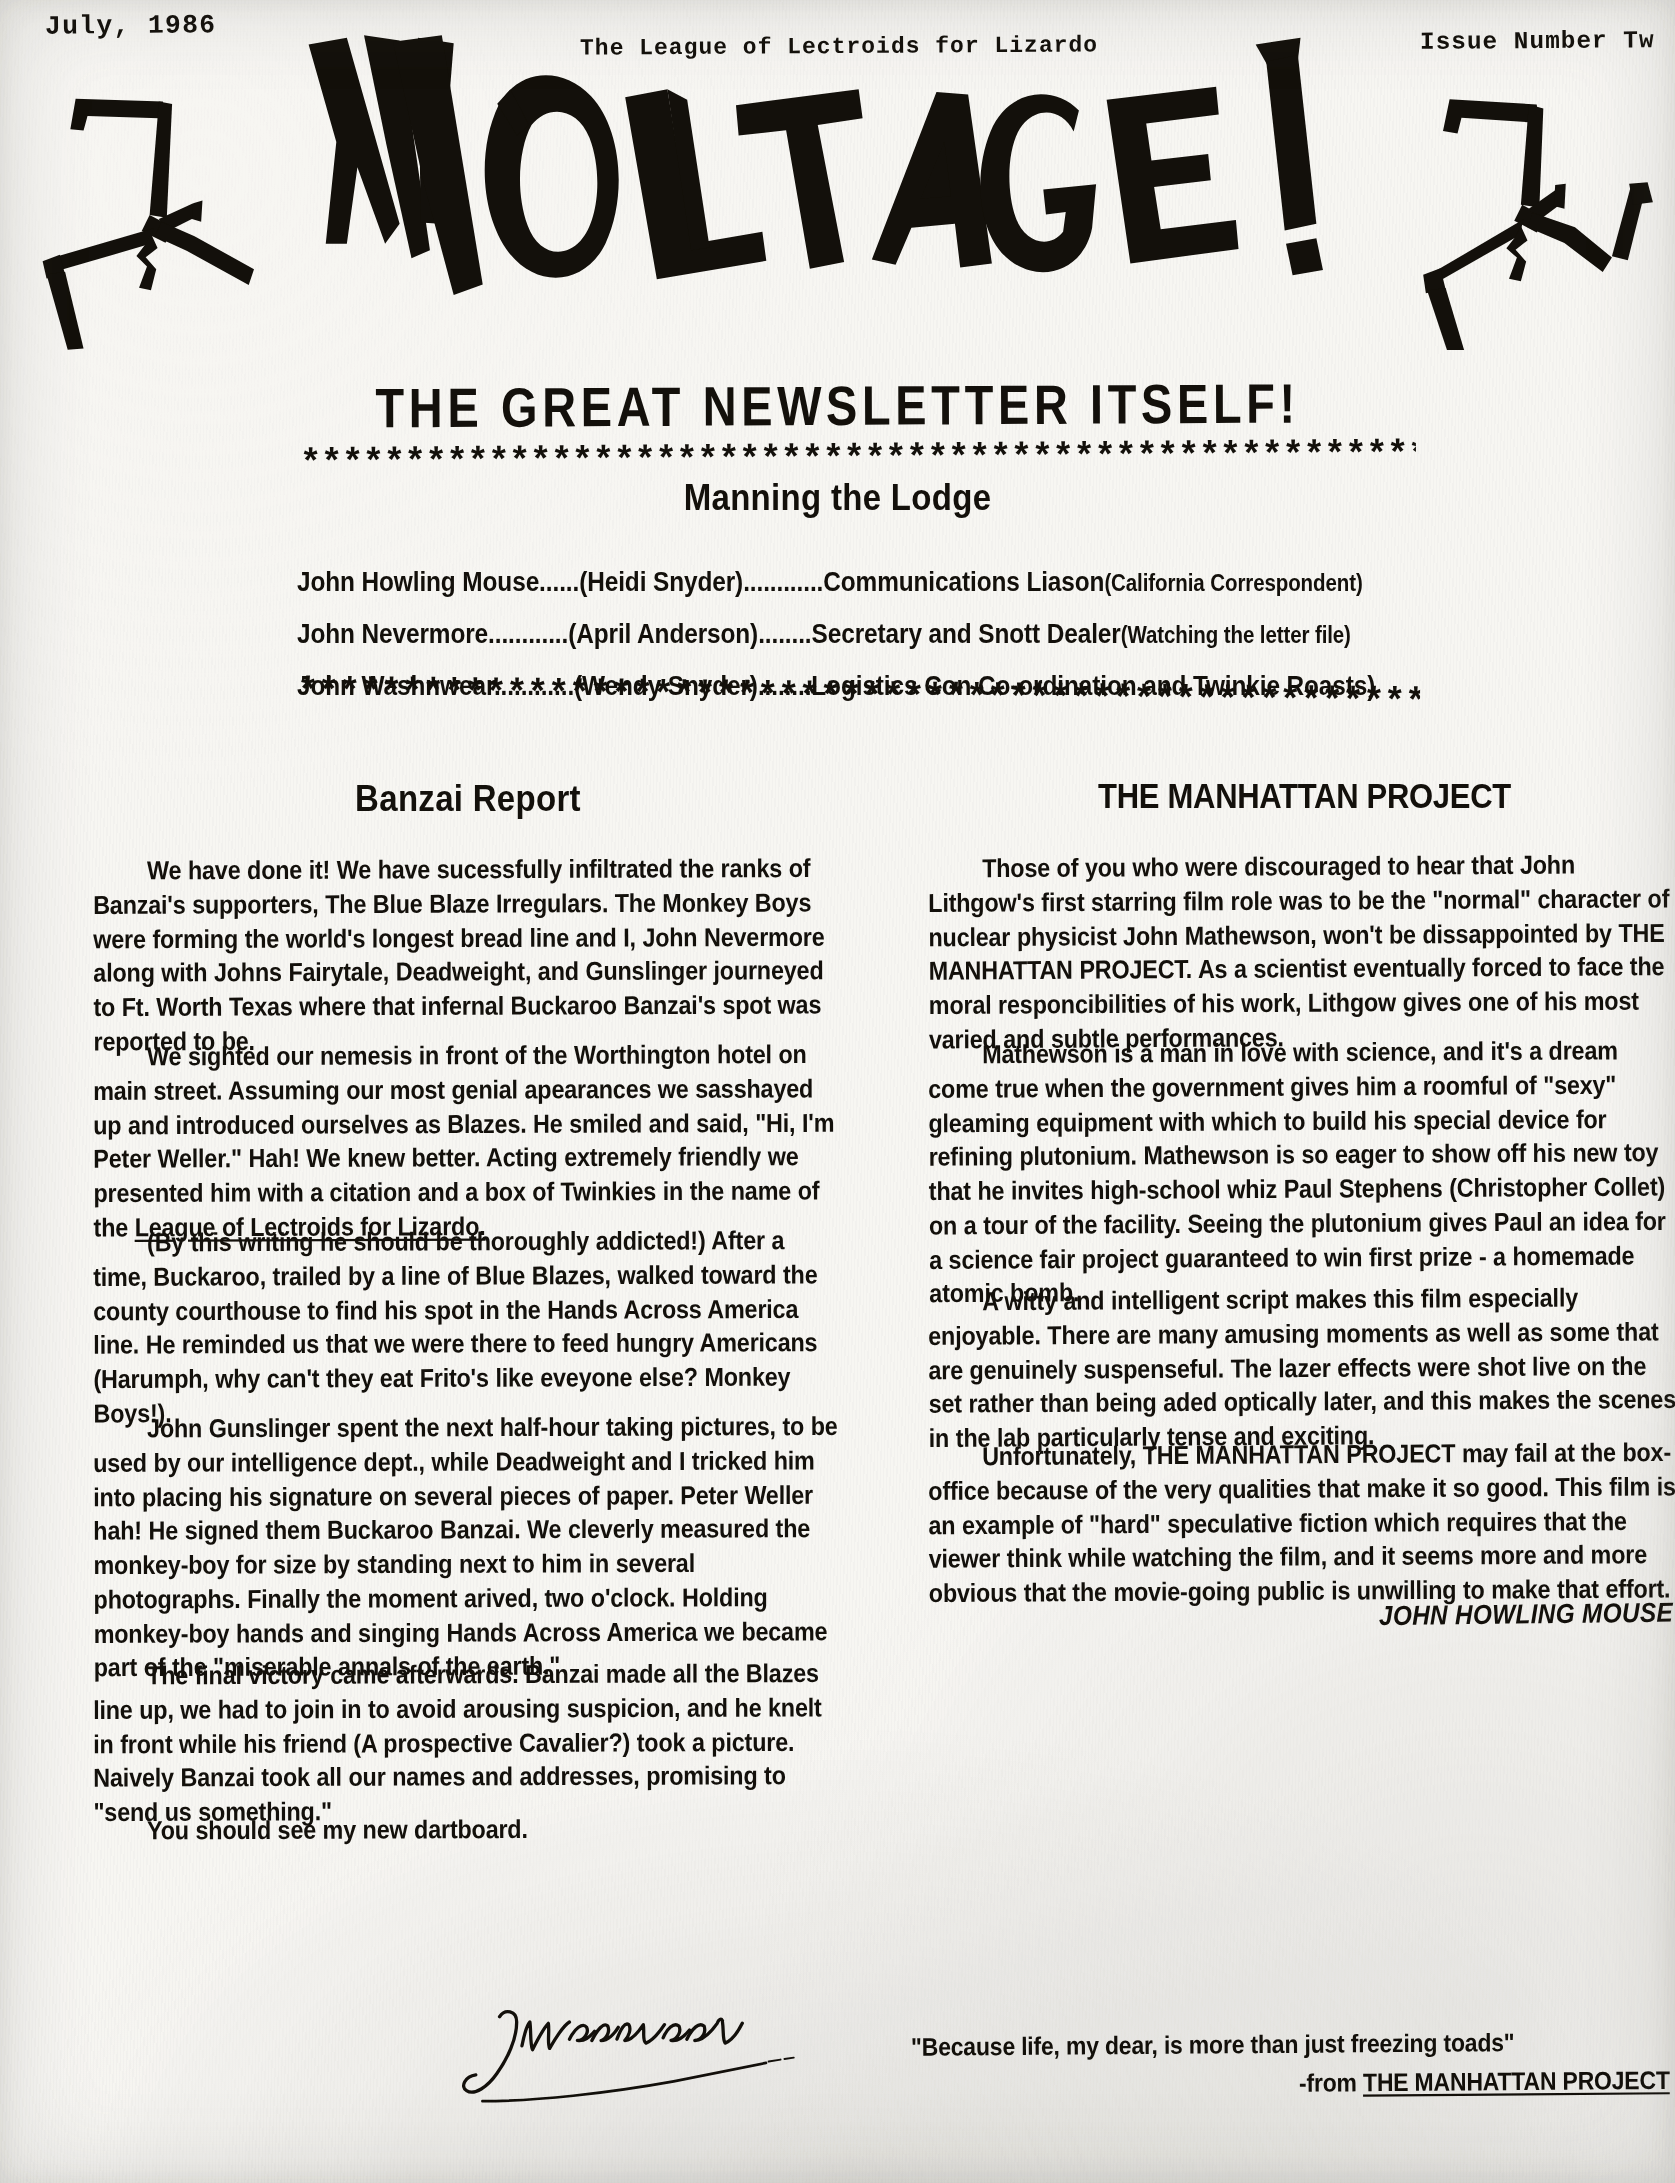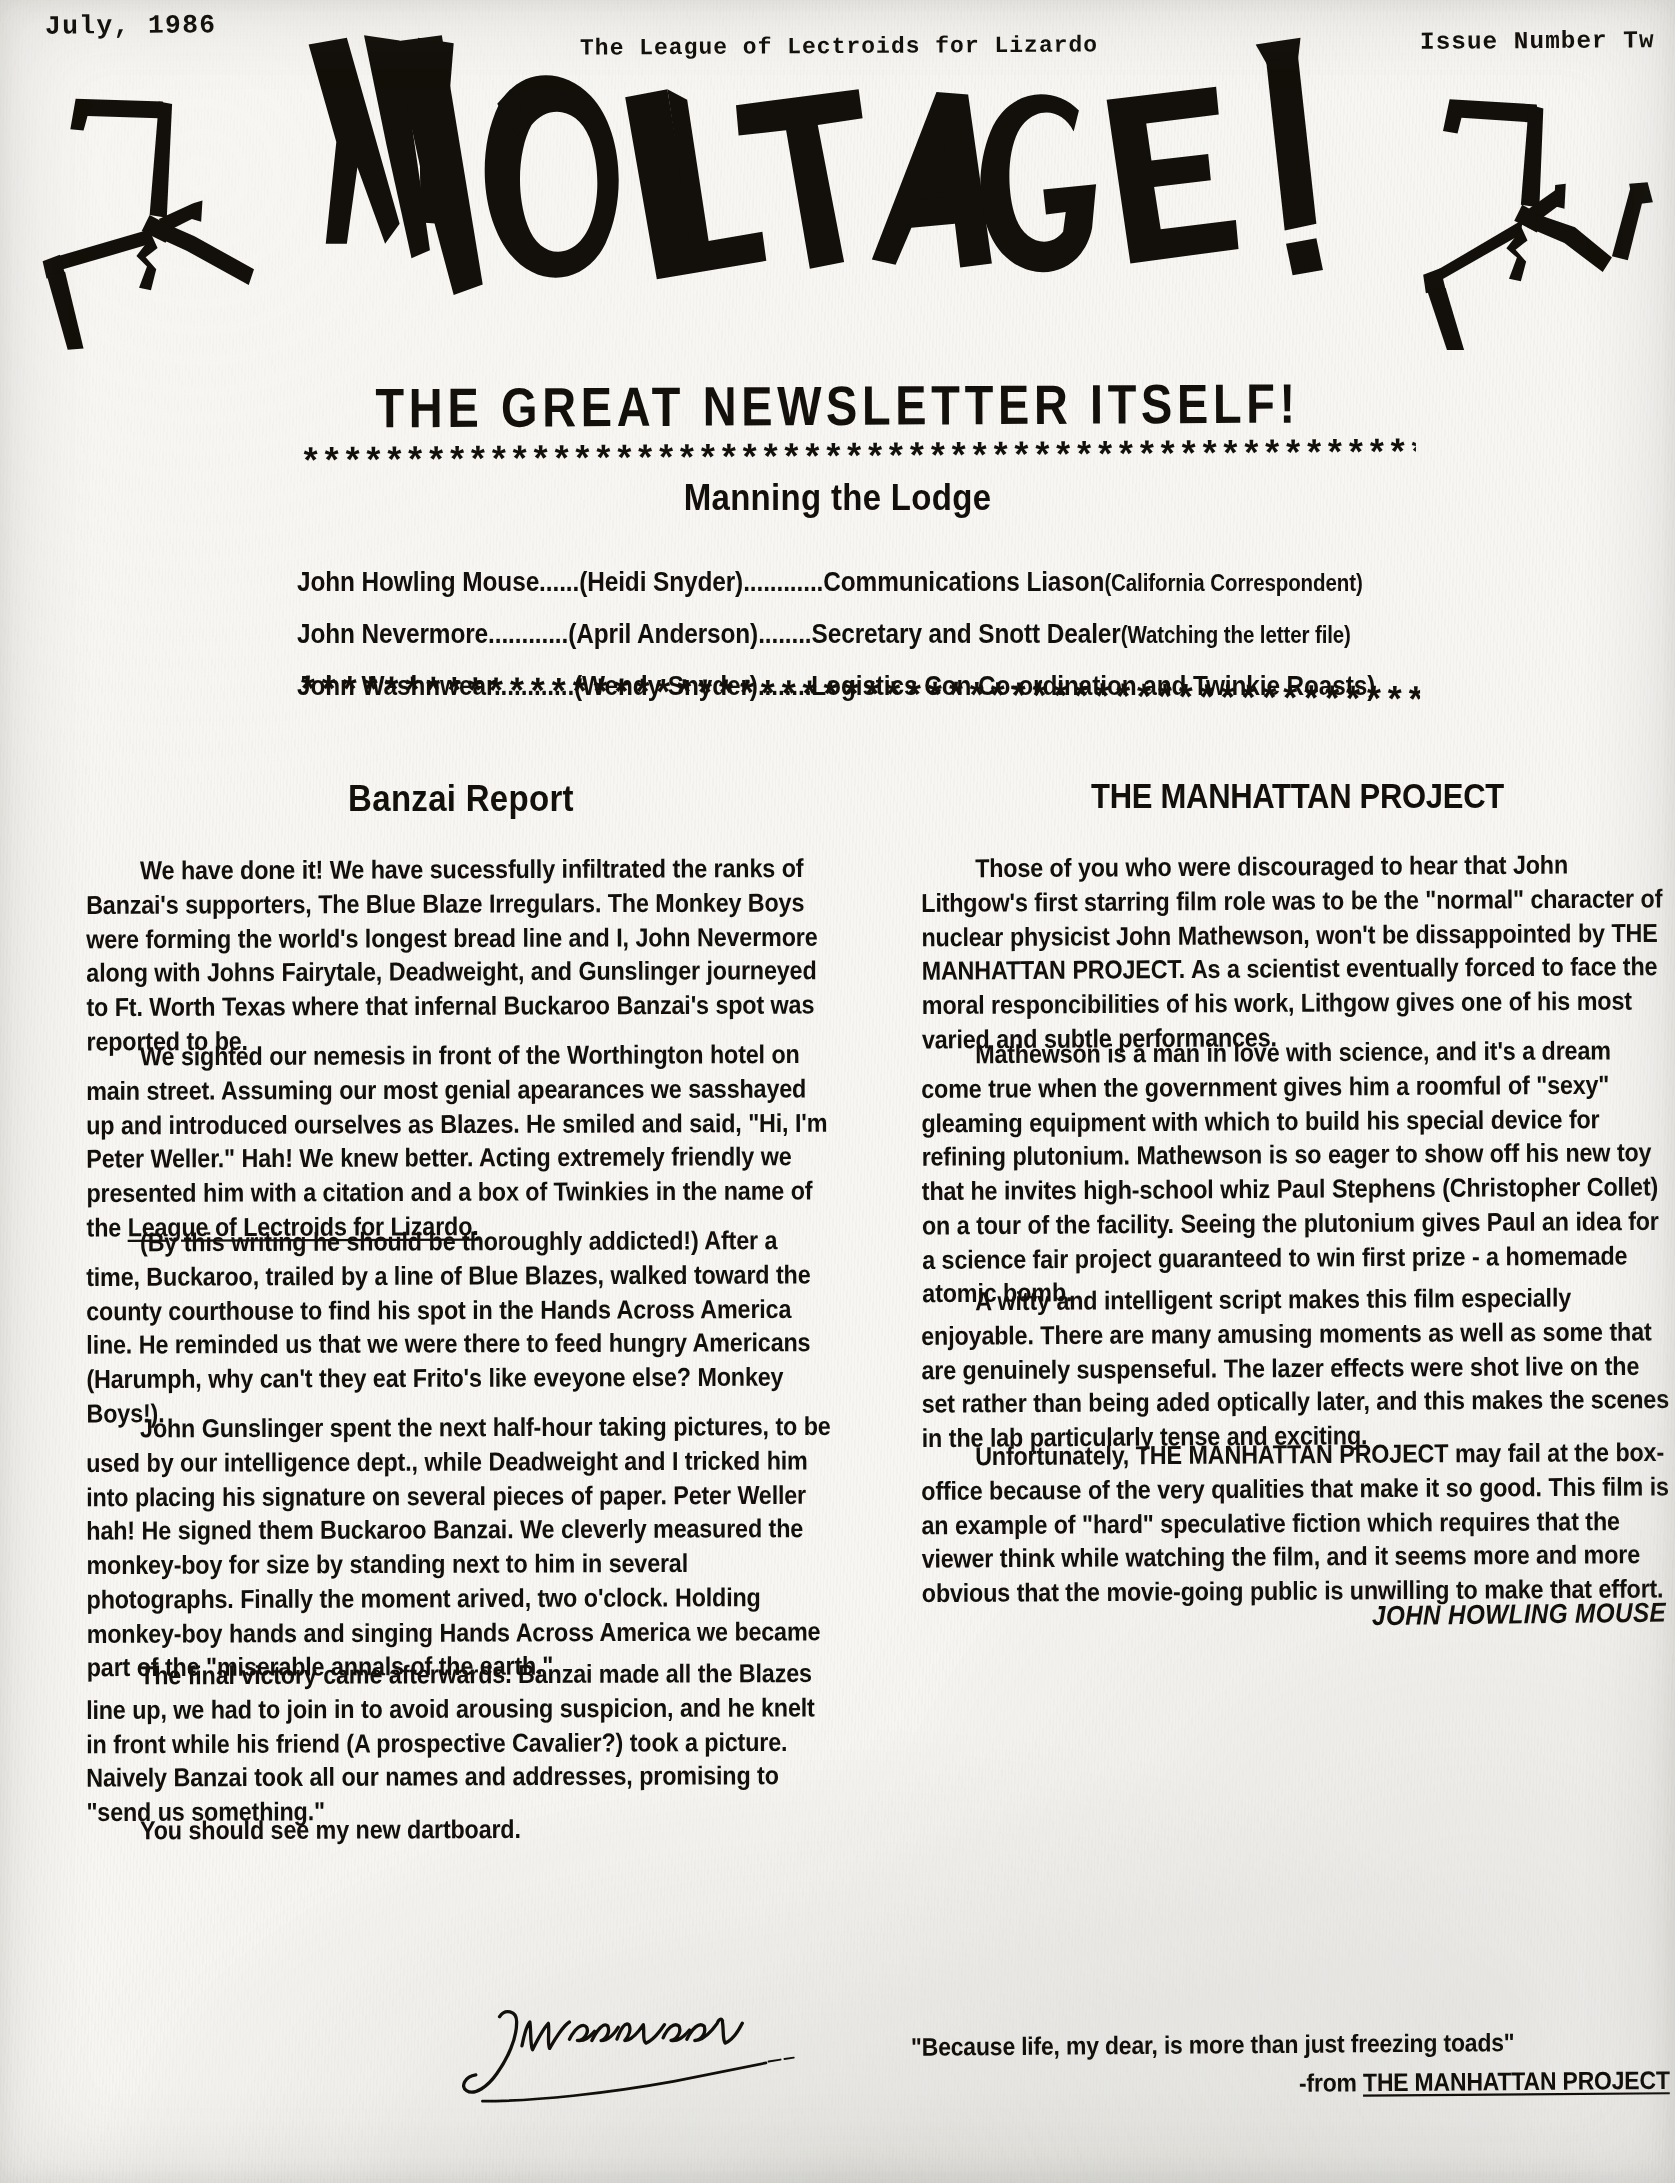--- a/index.html
+++ b/index.html
@@ -118,20 +118,21 @@
     margin-bottom: 24px;
     white-space: nowrap;
     letter-spacing: -0.1px;
   }
   .lodge-row .sm { font-size: 20.5px; }
 
   
   .col {
     position: absolute;
     top: 779px;
+    margin-left: 7px;
   }
   .col-left  { left: 86px;  width: 750px; }
   .col-right { left: 921px; width: 753px; }
 
   .col-head {
     text-align: center;
     font-size: 33px;
     font-weight: 700;
     transform: scaleY(1.14);
     margin-bottom: 37px;

